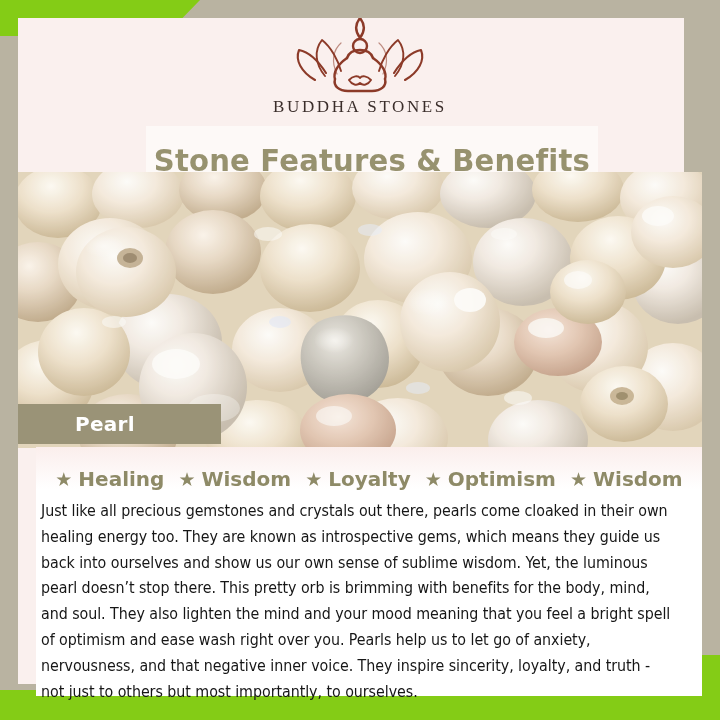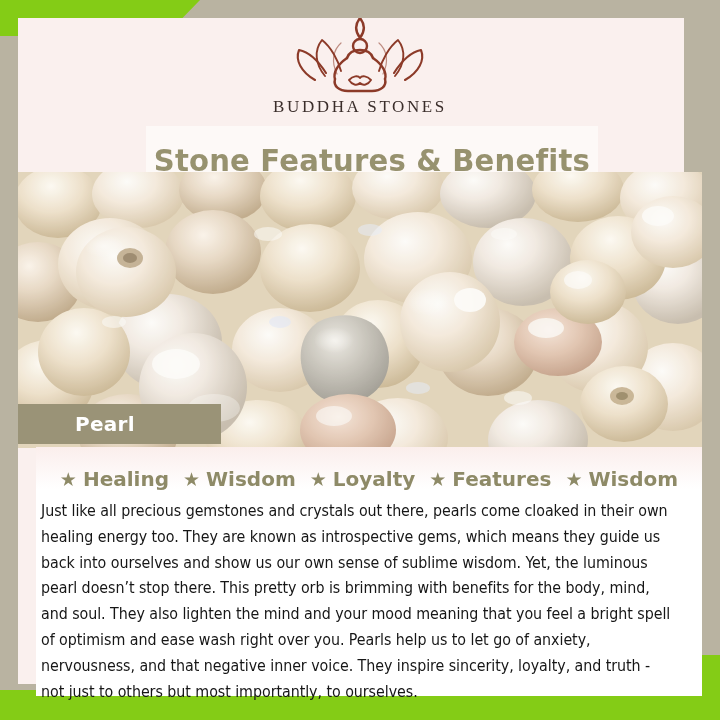--- a/index.html
+++ b/index.html
@@ -326,21 +326,21 @@
       <span class="kw">
         <span class="star">★</span>
         <span>Wisdom</span>
       </span>
       <span class="kw">
         <span class="star">★</span>
         <span>Loyalty</span>
       </span>
       <span class="kw">
         <span class="star">★</span>
-        <span>Features</span>
+        <span>Optimism</span>
       </span>
       <span class="kw">
         <span class="star">★</span>
         <span>Wisdom</span>
       </span>
     </div>
 
     <div class="body-copy">Just like all precious gemstones and crystals out there, pearls come cloaked in their own healing energy too. They are known as introspective gems, which means they guide us back into ourselves and show us our own sense of sublime wisdom. Yet, the luminous pearl doesn’t stop there. This pretty orb is brimming with benefits for the body, mind, and soul. They also lighten the mind and your mood meaning that you feel a bright spell of optimism and ease wash right over you. Pearls help us to let go of anxiety, nervousness, and that negative inner voice. They inspire sincerity, loyalty, and truth - not just to others but most importantly, to ourselves.</div>
   </div>
 

